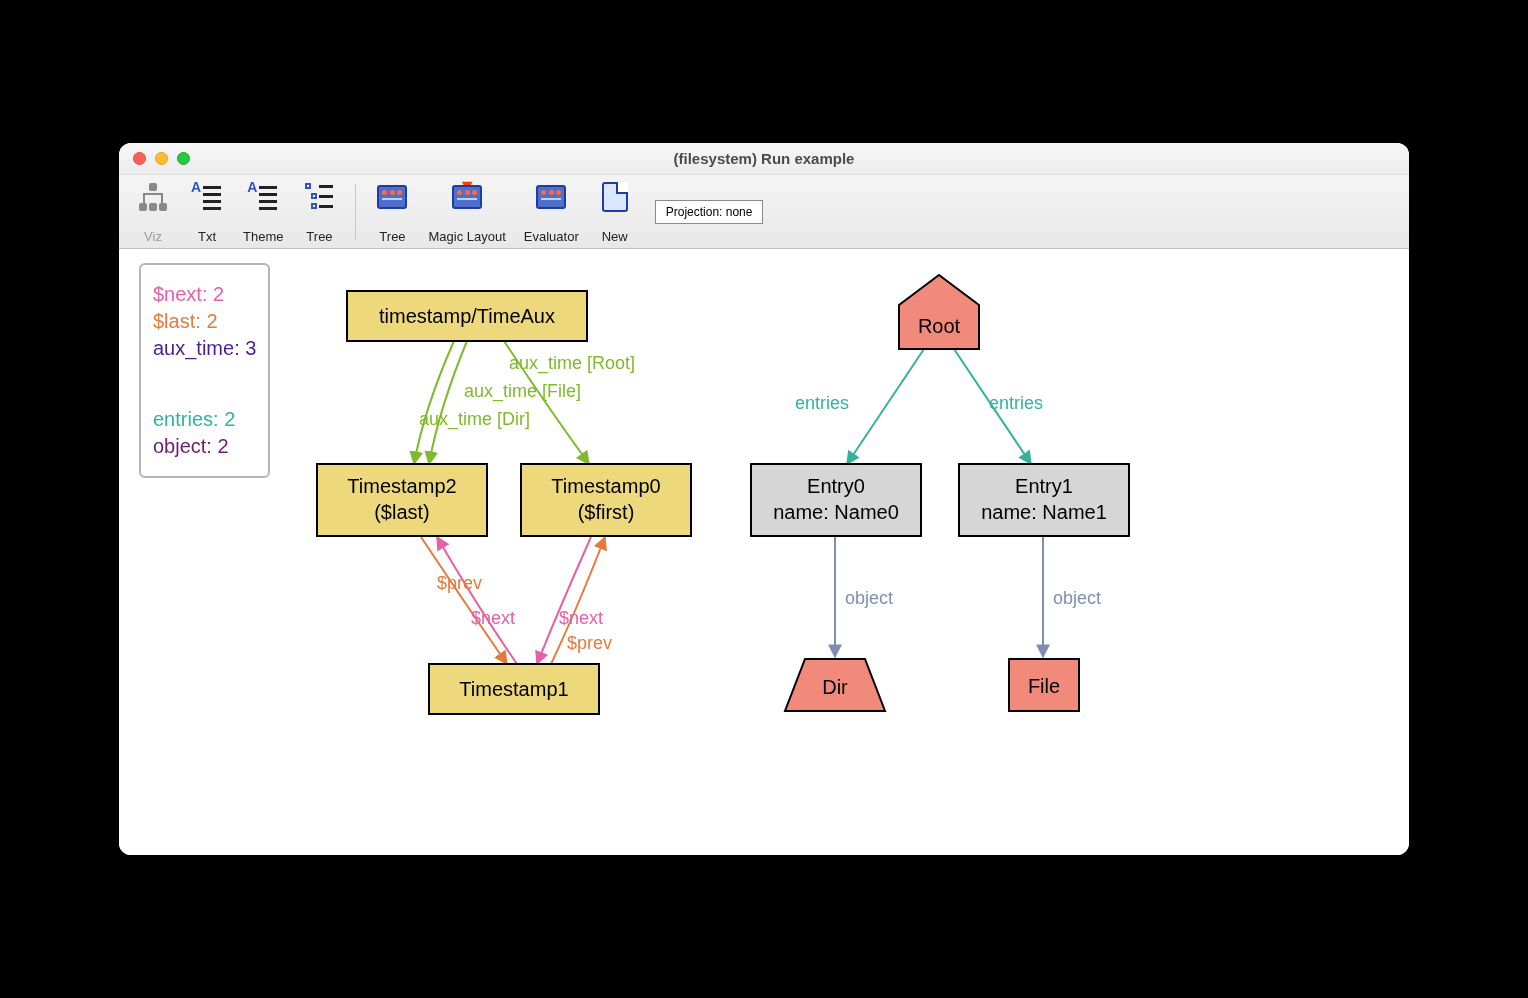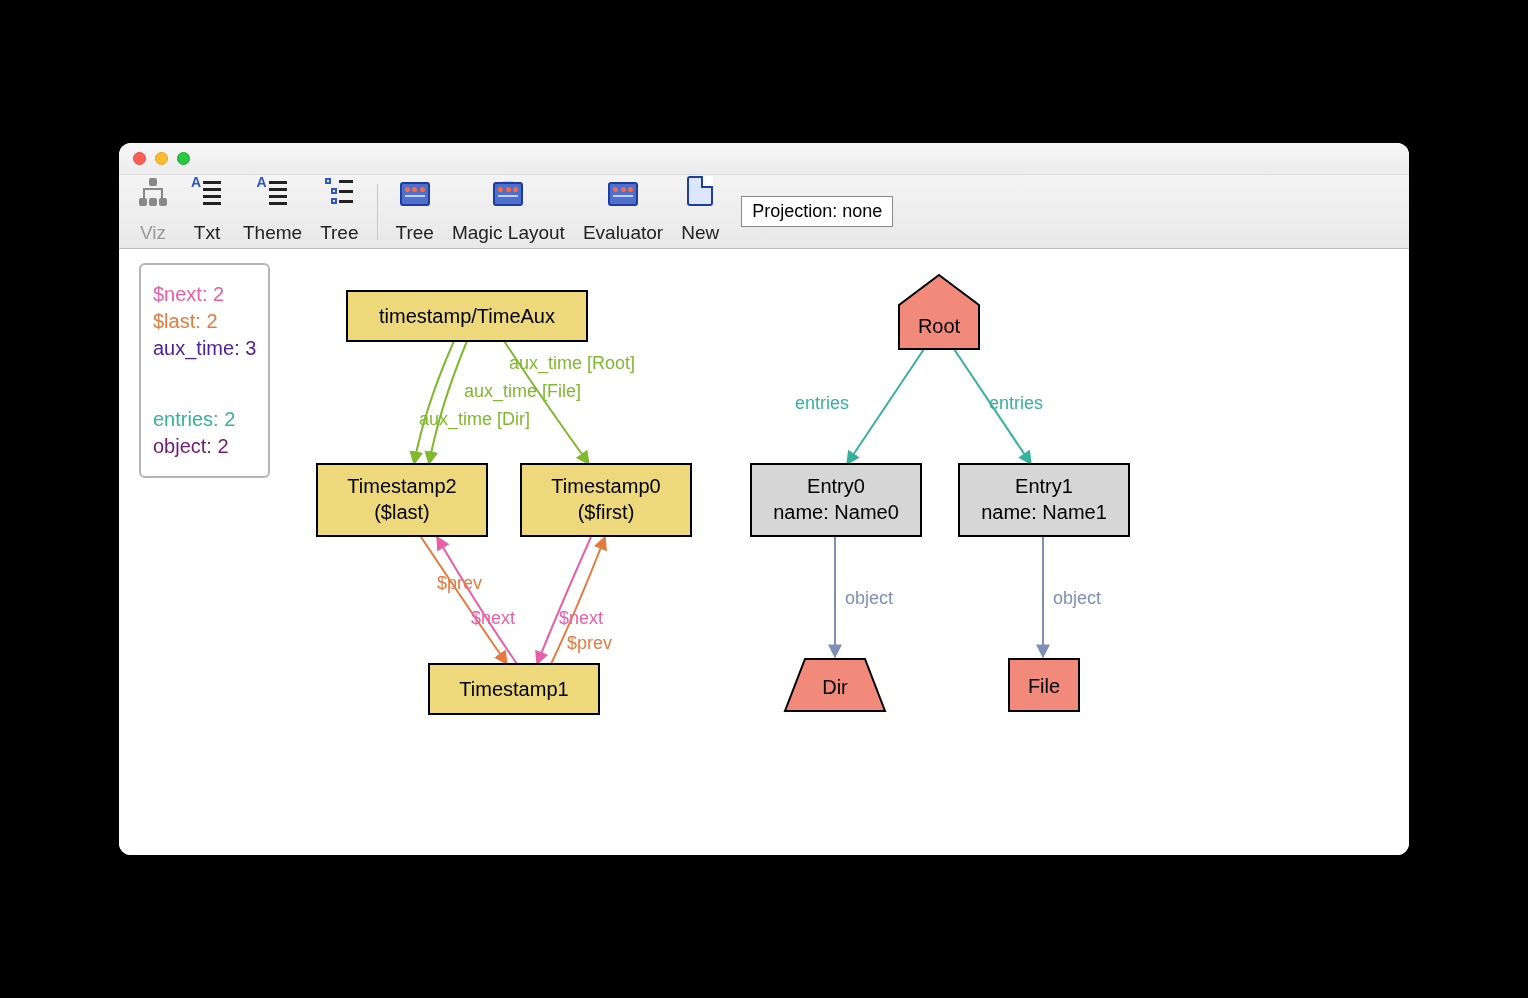--- a/index.html
+++ b/index.html
@@ -40,24 +40,24 @@
   .toolbar {
     height: 74px;
     background: linear-gradient(#f4f4f4,#e8e8e8);
     border-bottom: 1px solid #bfbfbf;
     display:flex; align-items:center;
     padding: 0 10px;
     gap: 6px;
   }
   .tbtn { display:flex; flex-direction:column; align-items:center; justify-content:flex-end; height:64px; padding:2px 6px 0 6px; border-radius:6px; cursor:pointer; }
   .tbtn .ic { width:36px; height:34px; display:flex; align-items:center; justify-content:center; }
-  .tbtn .lbl { font-size:19px; color:#222; margin-top:16px; }
+  .tbtn .lbl { font-size:13px; color:#222; margin-top:16px; }
   .tbtn.disabled .lbl{ color:#9a9a9a; }
   .sep { width:1px; height:56px; background:#c8c8c8; margin:0 6px; }
-  .projbox { margin-left:10px; border:1px solid #8a8a8a; padding:4px 10px; font-size:18px; background:#fff;text-align:right; }
+  .projbox { margin-left:10px; border:1px solid #8a8a8a; padding:4px 10px; font-size:12px; background:#fff;text-align:right; }
   .canvas { position:relative; width:100%; height:calc(100% - 106px); background:#fff; overflow:hidden; }
   .legend {
     position:absolute; left:20px; top:14px; border:2px solid #b5b5b5; border-radius:6px;
     padding:16px 12px; font-size:20px; line-height:1.35;
   }
   .legend .k { display:inline; }
   .legend .v { display:inline; }
   .c-pink{color:#e85fa8;} .c-orange{color:#e67a3c;} .c-lime{color:#4c1d95;}
   .c-teal{color:#34b29b;margin-top:44px;} .c-slate{color:#701a75;}
   svg.diagram { position:absolute; inset:0; width:100%; height:100%; }
@@ -89,20 +89,21 @@
 </head>
 <body>
 
 <div class="window">
   <div class="titlebar">
     <div class="traffic">
       <div class="tl red"></div>
       <div class="tl yel"></div>
       <div class="tl grn"></div>
     </div>
+    <div class="title">(filesystem) Run example</div>
   </div>
 
   <div class="toolbar">
     <div class="tbtn disabled">
       <div class="ic">
           <div class="vizic">
             <i></i>
             <i></i>
             <i></i>
           </div>

